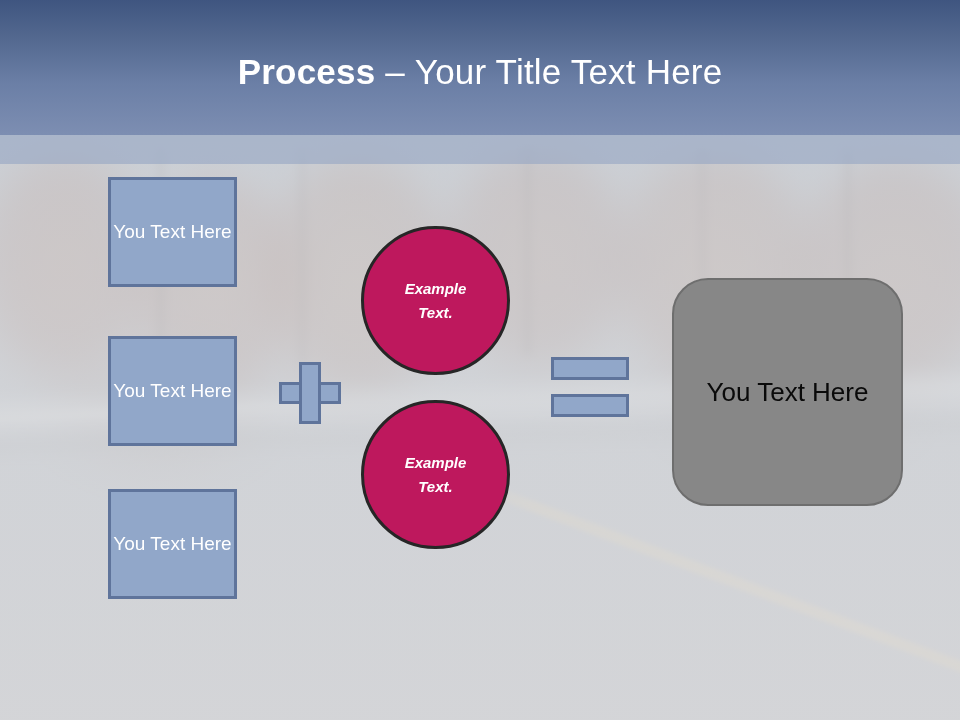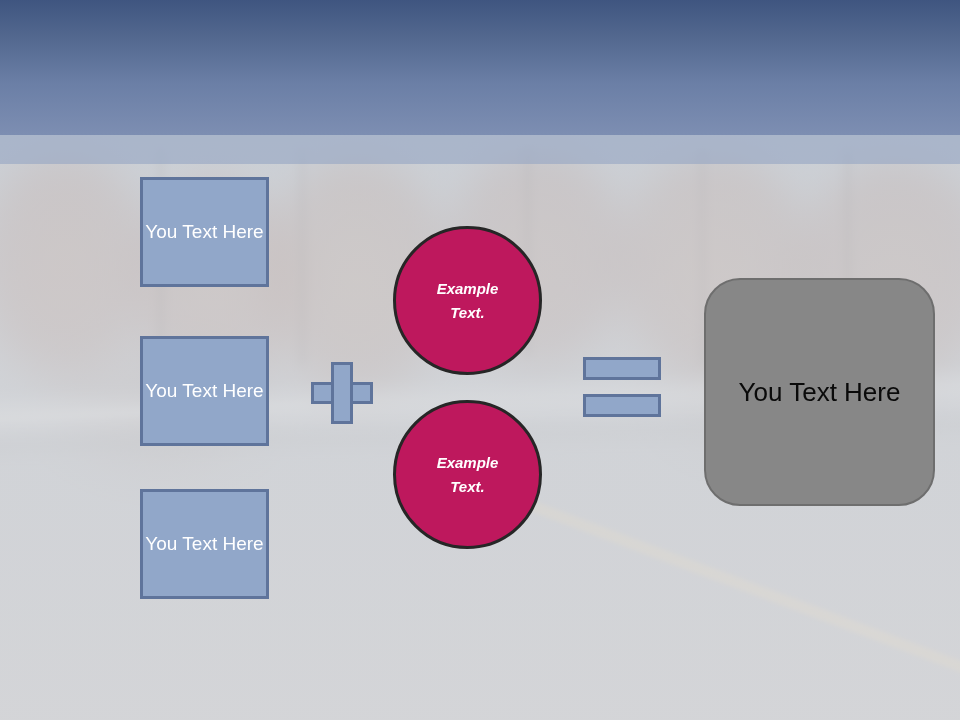--- a/index.html
+++ b/index.html
@@ -139,21 +139,21 @@
     font-size: 35px;
     line-height: 44px;
     letter-spacing: .2px;
     white-space: nowrap;
   }
   .slide-title .t-strong { font-weight: 700; }
   .slide-title .t-dash   { font-weight: 400; }
   .slide-title .t-rest   { font-weight: 300; }
 
   
-  .shape { position: absolute; box-sizing: border-box; margin-left: 32px; }
+  .shape { position: absolute; box-sizing: border-box; }
 
   .blue-box {
     width: 129px;
     height: 110px;
     background: #91a7c9;
     border: 3px solid #5f749b;
     color: #ffffff;
     font-size: 19px;
     line-height: 32px;
     text-align: center;
@@ -264,20 +264,23 @@
     <div class="road-sweep"></div>
     <div class="road-sweep2"></div>
     <div class="road-line"></div>
 
     <div class="wash"></div>
   </div>
 
   <div class="header-band"></div>
   <div class="header-underband"></div>
 
+  <div class="slide-title">
+    <span class="t-strong">Process</span><span class="t-dash"> – </span><span class="t-rest">Your Title Text Here</span>
+  </div>
 
   <div class="shape blue-box box1">
     <span class="bb-text">You Text Here</span>
   </div>
   <div class="shape blue-box box2">
     <span class="bb-text">You Text Here</span>
   </div>
   <div class="shape blue-box box3">
     <span class="bb-text">You Text Here</span>
   </div>

